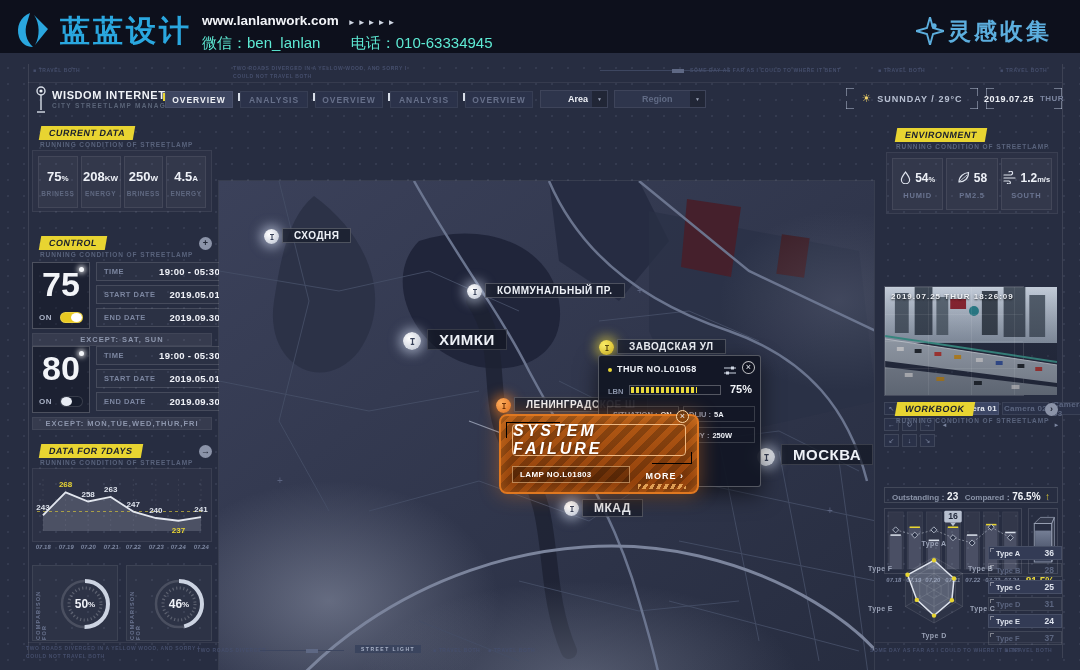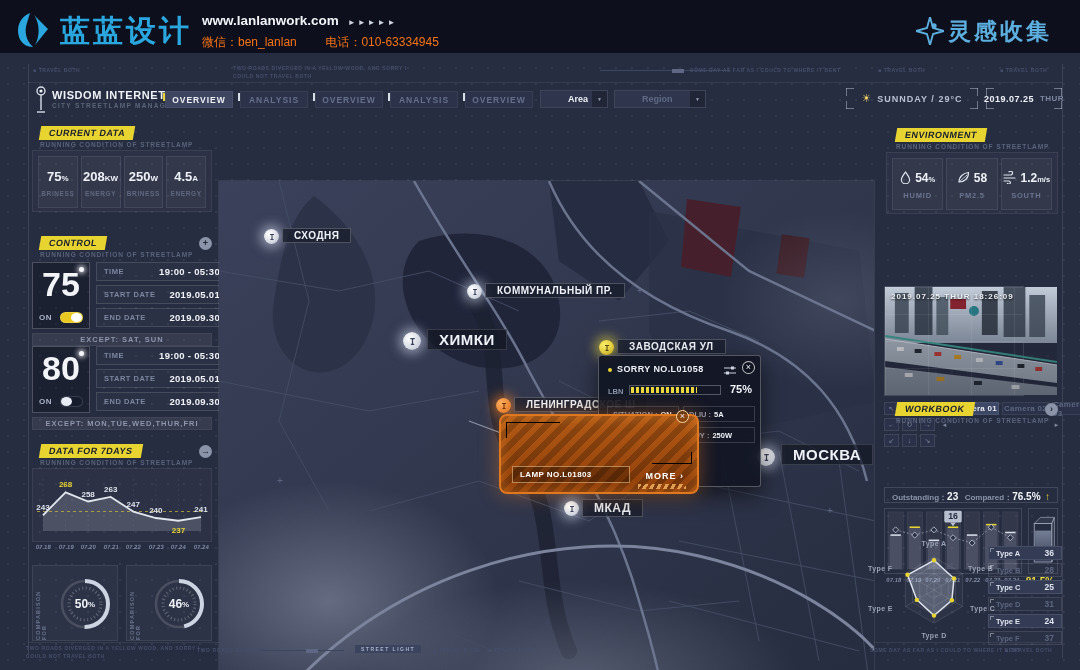--- a/index.html
+++ b/index.html
@@ -5,21 +5,21 @@
   html,body{margin:0;padding:0;background:#0d101c;}
   *{box-sizing:border-box;font-family:"Liberation Sans","DejaVu Sans",sans-serif;}
   .stage{position:relative;width:1080px;height:670px;overflow:hidden;background:#272d41;}
   .abs{position:absolute;}
 
   
   .banner{position:absolute;left:0;top:0;width:1080px;height:53px;background:#0d101c;z-index:50;}
   .logo-text{left:60px;top:11px;font-size:30px;font-weight:800;color:#2aa7df;letter-spacing:3px;}
   .contact-line1{left:202px;top:13px;font-size:13.5px;font-weight:700;color:#f2f4f8;}
   .contact-arrows{font-size:8px;color:#cfd6e2;margin-left:9px;letter-spacing:2px;}
-  .contact-line2{left:202px;top:34px;font-size:12px;color:#f97316;}
+  .contact-line2{left:202px;top:34px;font-size:15px;color:#5eead4;}
   .services{left:455px;top:30px;font-size:13.5px;font-style:italic;color:#eef0f5;letter-spacing:1.1px;}
   .collect-text{left:948px;top:16px;font-size:23px;font-weight:800;color:#5caede;letter-spacing:3px;}
 
   
   .dash{position:absolute;left:0;top:60px;width:1080px;height:610px;
     background:radial-gradient(rgba(170,180,210,0.10) 1px,transparent 1.3px) 0 0/16px 16px,#272d41;}
   .vline{width:0;border-left:1px solid rgba(255,255,255,.10);}
   .hline{height:0;border-top:1px solid rgba(255,255,255,.07);}
   .mt{position:absolute;font-size:5px;font-weight:700;color:#454e6c;letter-spacing:.6px;white-space:nowrap;line-height:8px;}
   .chip{position:absolute;font-size:5px;background:#3a445e;color:#aab3c8;padding:1px 6px;font-weight:700;letter-spacing:1.5px;}
@@ -506,21 +506,21 @@
       <div class="pin" style="left:345px;top:320px;width:15px;height:15px">
           <svg width="8" height="8" viewBox="0 0 8 8">
             <path d="M2,1.5 H6 M4,1.5 V6 M2.5,6.5 H5.5" stroke="#39425a" stroke-width="1.1" fill="none"></path>
           </svg>
         </div>
       <div class="mlabel mid" style="left:363px;top:318px">МКАД</div>
 
       
       <div class="popup">
         <div class="pop-dot"></div>
-        <div class="pop-title">SORRY NO.L01058</div>
+        <div class="pop-title">THUR NO.L01058</div>
         <svg class="abs" style="right:24px;top:10px" width="12" height="9" viewBox="0 0 12 9">
           <line x1="0" y1="2" x2="12" y2="2" stroke="#cfd6e2" stroke-width="1"></line>
             <rect x="7" y="0.5" width="3" height="3" fill="#cfd6e2"></rect>
           <line x1="0" y1="7" x2="12" y2="7" stroke="#cfd6e2" stroke-width="1"></line>
             <rect x="2" y="5.5" width="3" height="3" fill="#cfd6e2"></rect>
         </svg>
         <div class="close" style="right:5px;top:5px">×</div>
         <div class="lbn-lbl">LBN</div>
         <div class="lbn-bar">
             <div class="lbn-fill" id="lbn-fill" style="width: 75%;"></div>
@@ -546,20 +546,23 @@
             <span class="pfl">&nbsp;:</span>
             <span class="pfv">250W</span>
         </div>
       </div>
 
       
       <div class="alert">
         <div class="circ" style="left:5px;top:6px;width:54px;height:16px;border-left:1px solid;border-top:1px solid"></div>
         <div class="circ" style="right:5px;bottom:28px;width:40px;height:12px;border-right:1px solid;border-bottom:1px solid"></div>
         <div class="close" style="right:8px;top:-6px;border-color:#ffd9a8;background:rgba(120,60,10,.75)">×</div>
+        <div class="alert-inner">
+          <span class="alert-title">SYSTEM FAILURE</span>
+        </div>
         <div class="alert-lamp">LAMP NO.L01803</div>
         <div class="alert-more">MORE ›</div>
         <div class="hz"></div>
       </div>
     </div>
 
     <div class="badge" style="left:896px;top:68px">ENVIRONMENT</div>
     <div class="psub" style="left:896px;top:83px">RUNNING CONDITION OF STREETLAMP</div>
     <div class="panelbox brk" style="left:886px;top:92px;width:172px;height:62px">
       <div class="scards" style="gap:3px;">

